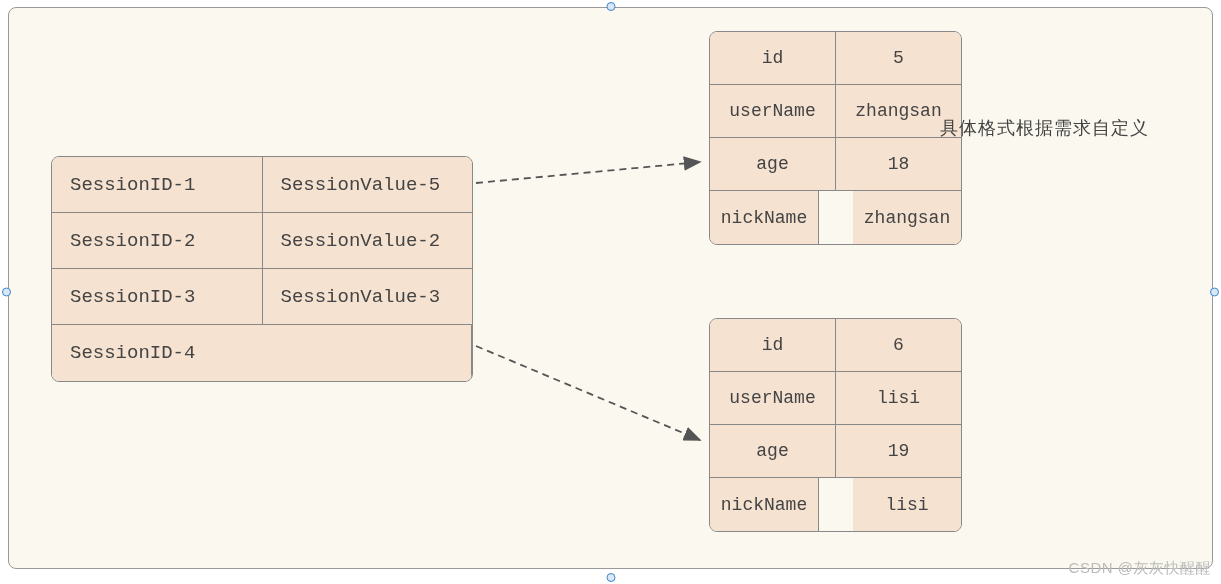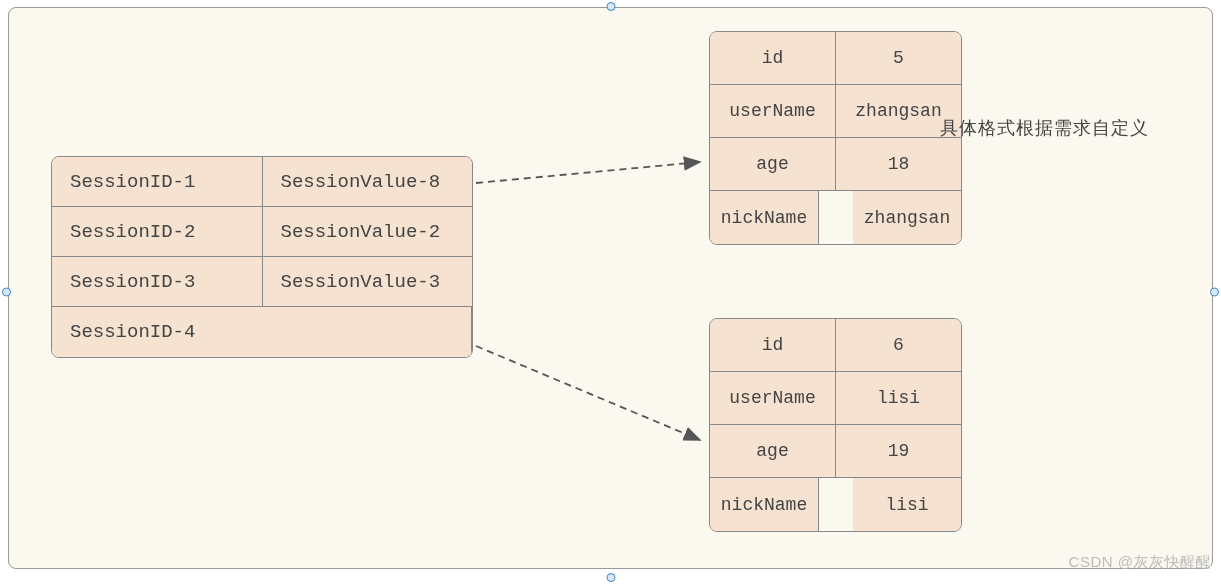--- a/index.html
+++ b/index.html
@@ -39,21 +39,21 @@
       position: absolute;
       left: 51px;
       top: 156px;
       width: 422px;
       border: 1.5px solid #888;
       border-radius: 8px;
       overflow: hidden;
     }
     .session-row {
       display: flex;
-      height: 50px;
+      height: 56px;
       border-bottom: 1.5px solid #888;
     }
     .session-row:last-child { border-bottom: none; flex-direction: column; }
     .session-cell {
       flex: 1;
       background: #f5e2d0;
       display: flex;
       align-items: center;
       padding-left: 18px;
       font-family: "Courier New", monospace;
@@ -102,39 +102,39 @@
       position: absolute;
       left: 0; top: 0;
       width: 1221px;
       height: 584px;
       pointer-events: none;
     }
 
     .watermark {
       position: absolute;
       right: 10px;
-      bottom: 12px;
+      bottom: 6px;
       font-size: 15px;
       color: #bbb;
       letter-spacing: 0.5px;
     }
   </style>
 </head>
 <body>
 
 <div class="canvas"></div>
 <div class="handle top"></div>
 <div class="handle right"></div>
 <div class="handle bottom"></div>
 <div class="handle left"></div>
 
 <div class="session-table">
   <div class="session-row">
     <div class="session-cell">SessionID-1</div>
-    <div class="session-cell">SessionValue-8</div>
+    <div class="session-cell">SessionValue-5</div>
   </div>
   <div class="session-row">
     <div class="session-cell">SessionID-2</div>
     <div class="session-cell">SessionValue-2</div>
   </div>
   <div class="session-row">
     <div class="session-cell">SessionID-3</div>
     <div class="session-cell">SessionValue-3</div>
   </div>
   <div class="session-row">

